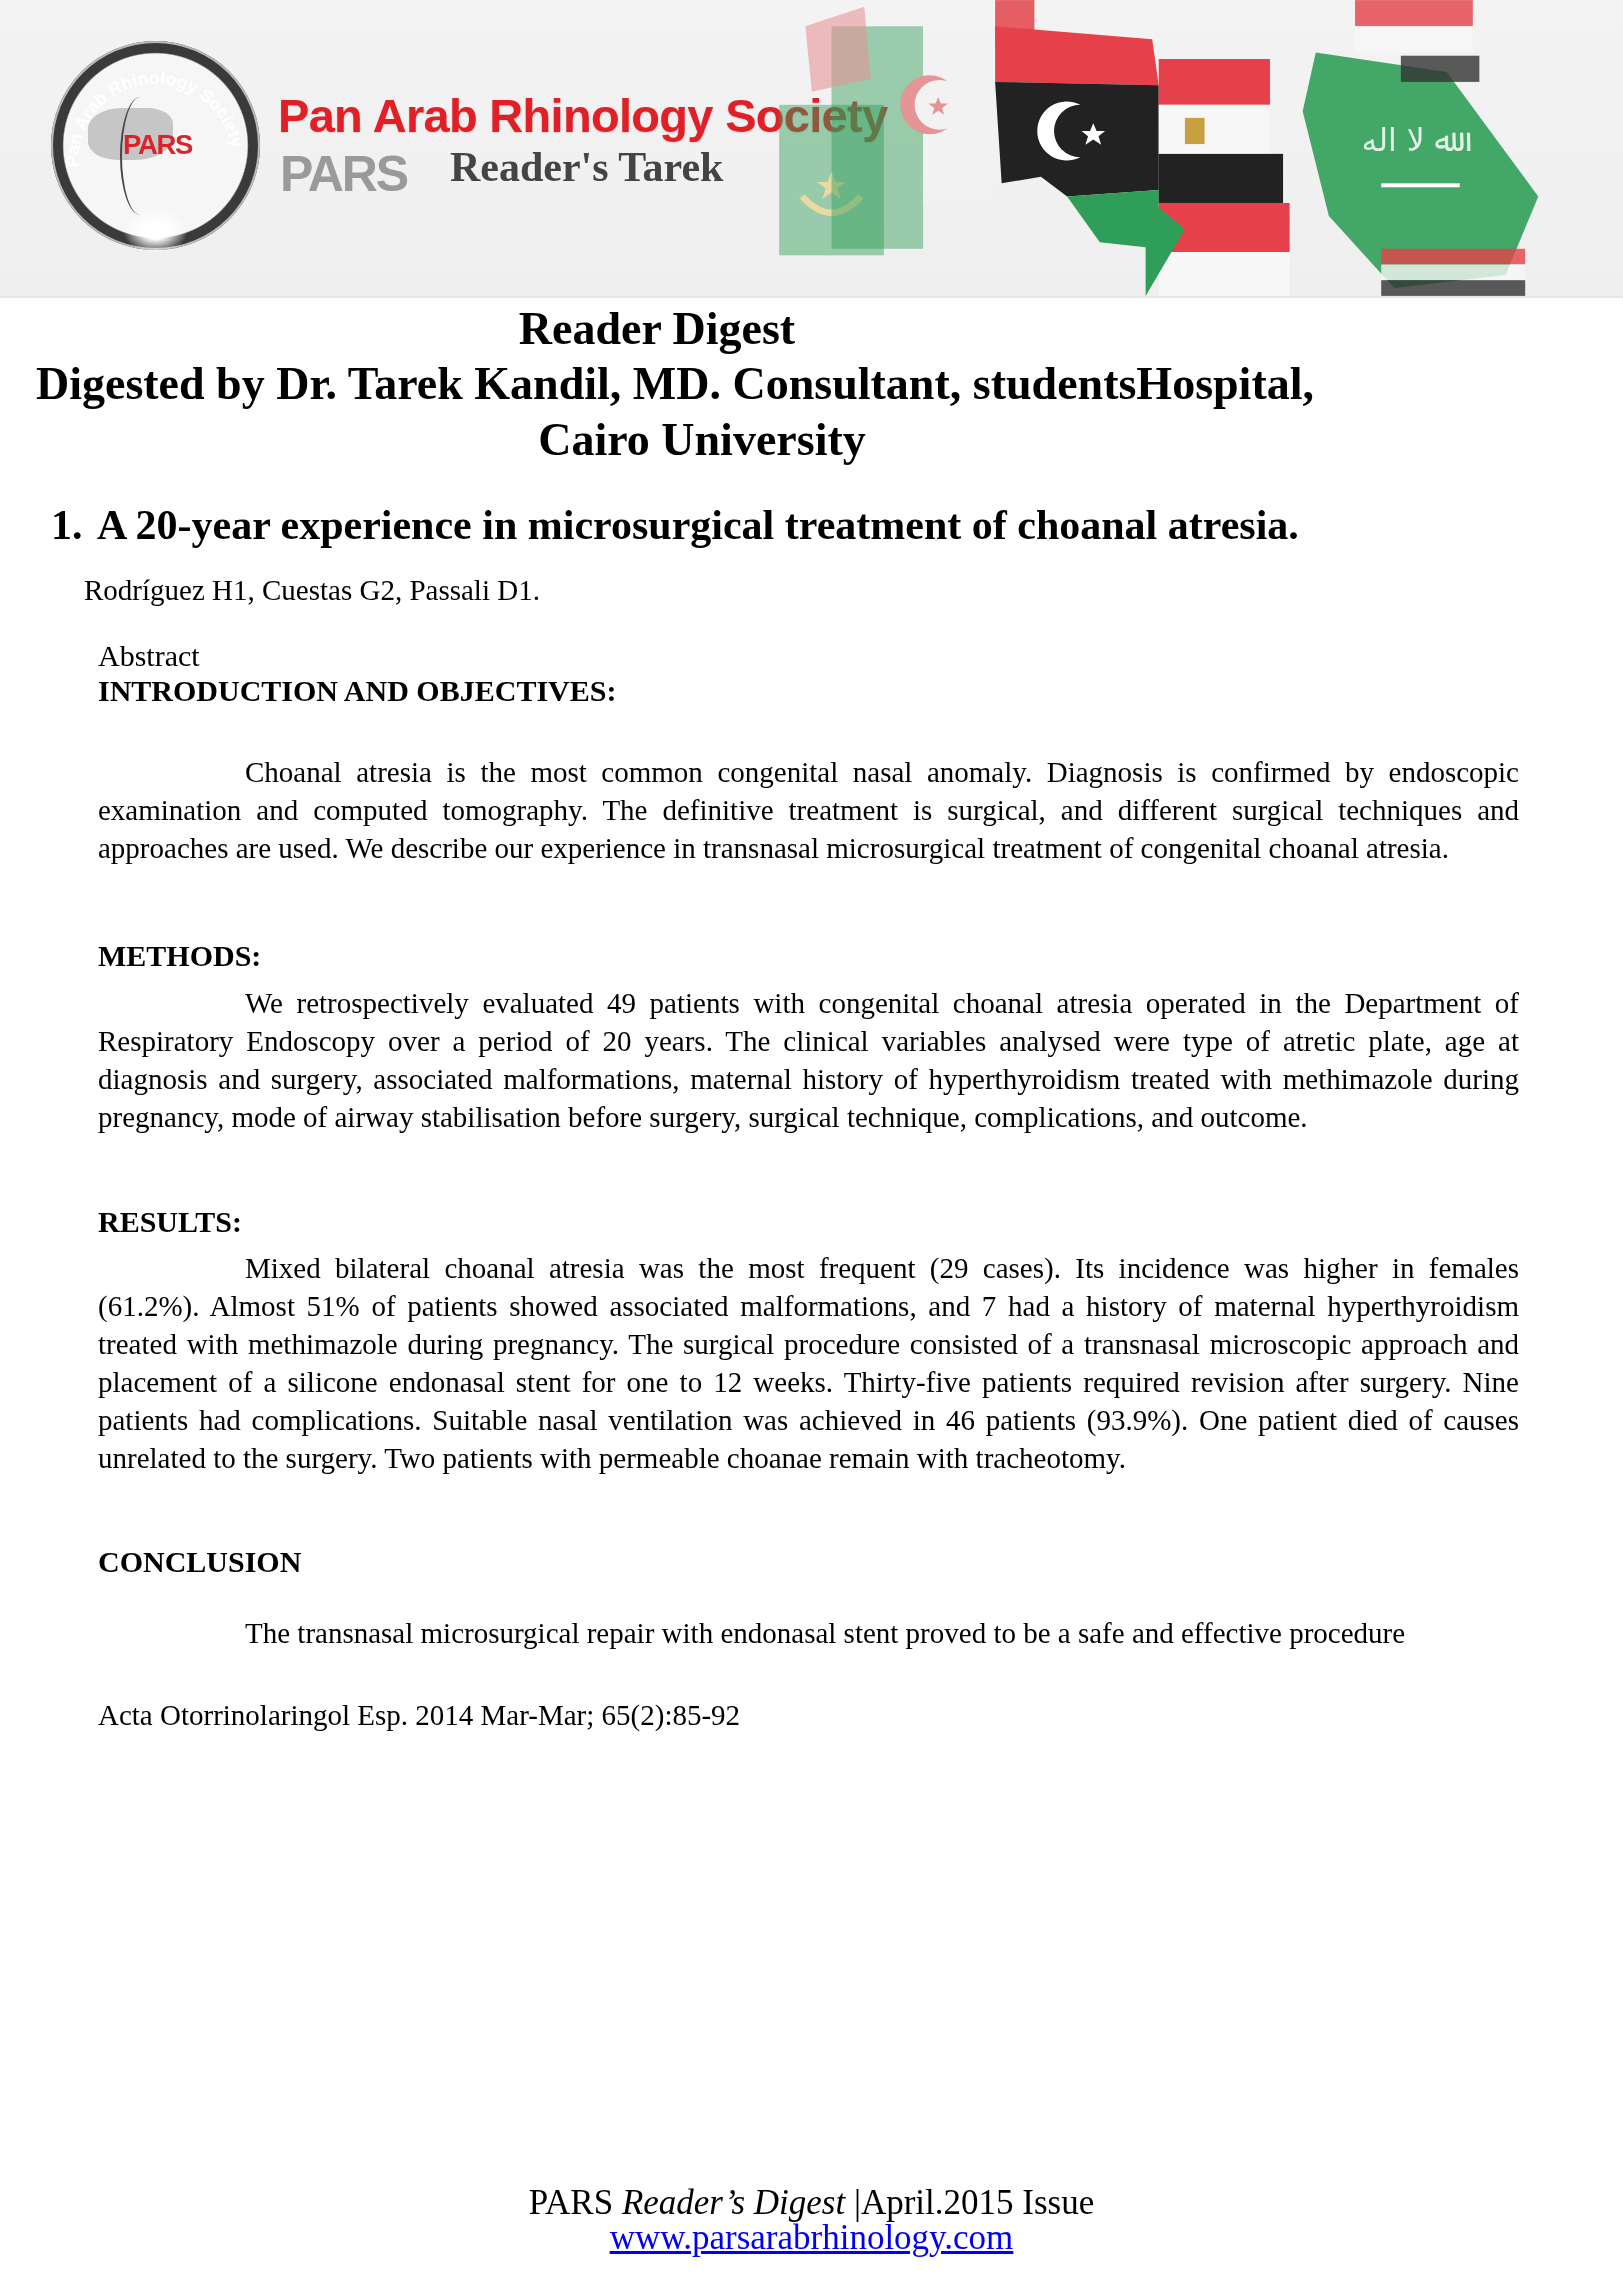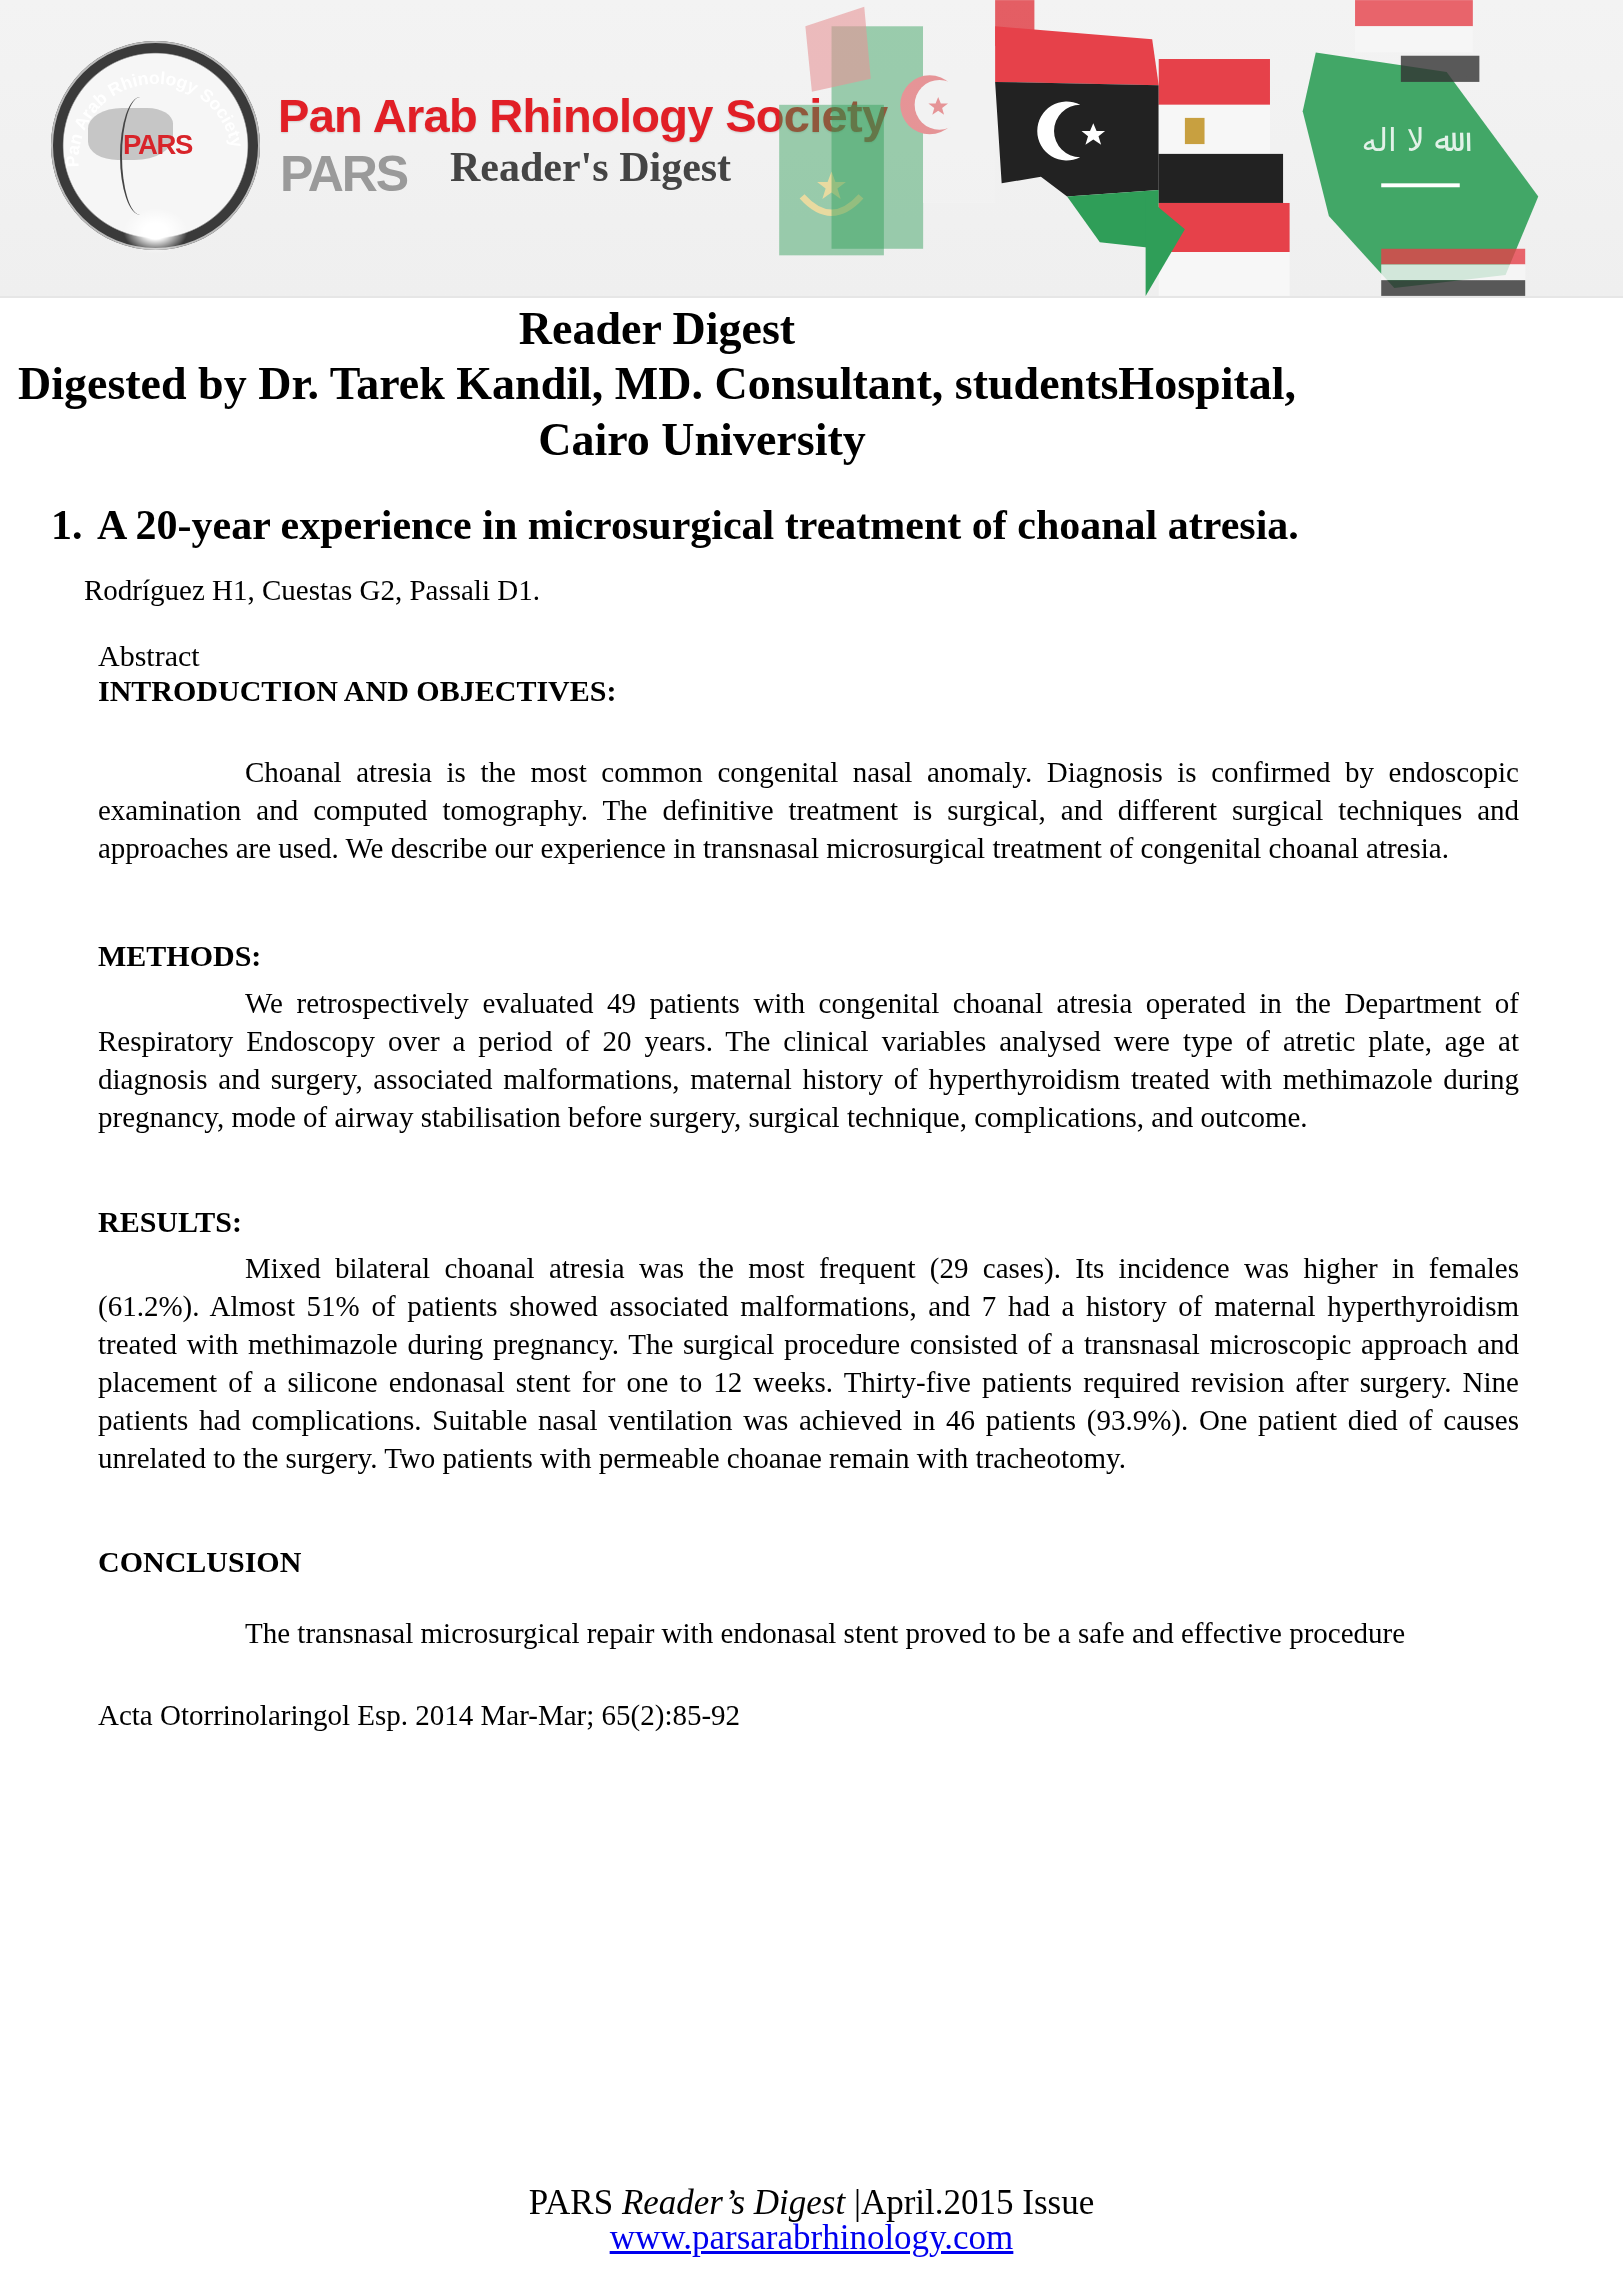--- a/index.html
+++ b/index.html
@@ -16,21 +16,21 @@
   .logo-nose { position:absolute; left:105px; top:98px; width:39px; height:118px; border-left:2px solid #444; border-radius:60% 0 0 60%; }
   .brand-title { position:absolute; left:278px; top:88px; font-family:"Liberation Sans", sans-serif; font-weight:bold; font-size:47px; color:#e11f26; letter-spacing:-0.7px; text-shadow:0 1.3px 2px rgba(0,0,0,.15); white-space:nowrap; }
   .brand-pars { position:absolute; left:280px; top:145px; font-family:"Liberation Sans", sans-serif; font-weight:bold; font-size:50px; color:#9a9a9a; letter-spacing:-2px; }
   .brand-digest { position:absolute; left:450px; top:143px; font-family:"Liberation Serif", serif; font-weight:bold; font-size:42px; color:#444; white-space:nowrap; }
 
   .flags { position:absolute; left:753px; top:0; width:871px; height:296px; }
 
   
   .doc-title { position:absolute; left:0; width:1314px; text-align:center; font-weight:bold; font-size:46px; line-height:1; }
   #t1 { top:306px; }
-  #t2 { top:361px; }
+  #t2 { top:361px;text-align:right; }
   #t3 { top:417px;margin-left:45px; }
 
   .article-title { position:absolute; left:51px; top:501px; font-weight:bold; font-size:42px; white-space:nowrap; }
   .article-title .num { display:inline-block; width:46px; }
 
   .authors { position:absolute; left:84px; top:574px; font-size:29px; }
   .abstract { position:absolute; left:98px; top:639px; font-weight:normal; font-size:30px; }
 
   .sec-head { position:absolute; left:98px; font-weight:bold; font-size:30px; }
   .para { position:absolute; left:98px; width:1421px; font-size:29px; line-height:38px; text-align:justify; }
@@ -65,21 +65,21 @@
       </text>
     </svg>
     <div class="logo-map" style="left:37px; top:67px;"></div>
     <div class="logo-nose" style="left:69px; top:56px;"></div>
     <div class="logo-pars" style="left:72px; top:88px;">PARS</div>
     <div class="glow"></div>
   </div>
 
   <div class="brand-title">Pan Arab Rhinology Society</div>
   <div class="brand-pars">PARS</div>
-  <div class="brand-digest">Reader's Digest</div>
+  <div class="brand-digest">Reader's Tarek</div>
 
   <svg class="flags" viewBox="0 0 1331 452">
 
     <g opacity="0.45">
       <rect x="40" y="160" width="160" height="230" fill="#2f9e58"></rect>
       <path d="M75 300 q45 50 90 0" stroke="#e0c040" stroke-width="10" fill="none"></path>
       <polygon points="120,262 126,278 142,278 129,288 134,304 120,294 106,304 111,288 98,278 114,278" fill="#e0c040"></polygon>
     </g>
 
     <g opacity="0.45">

